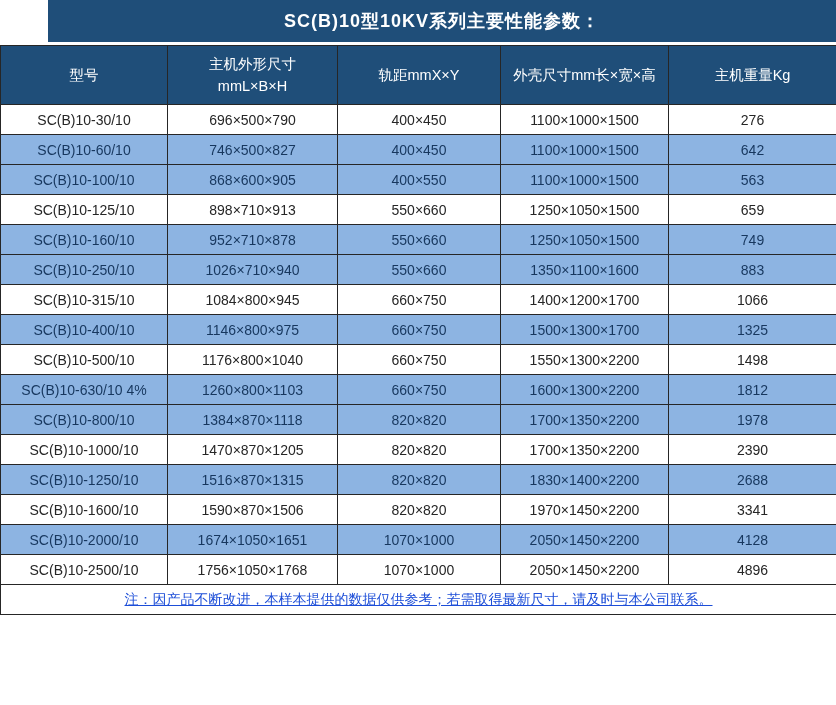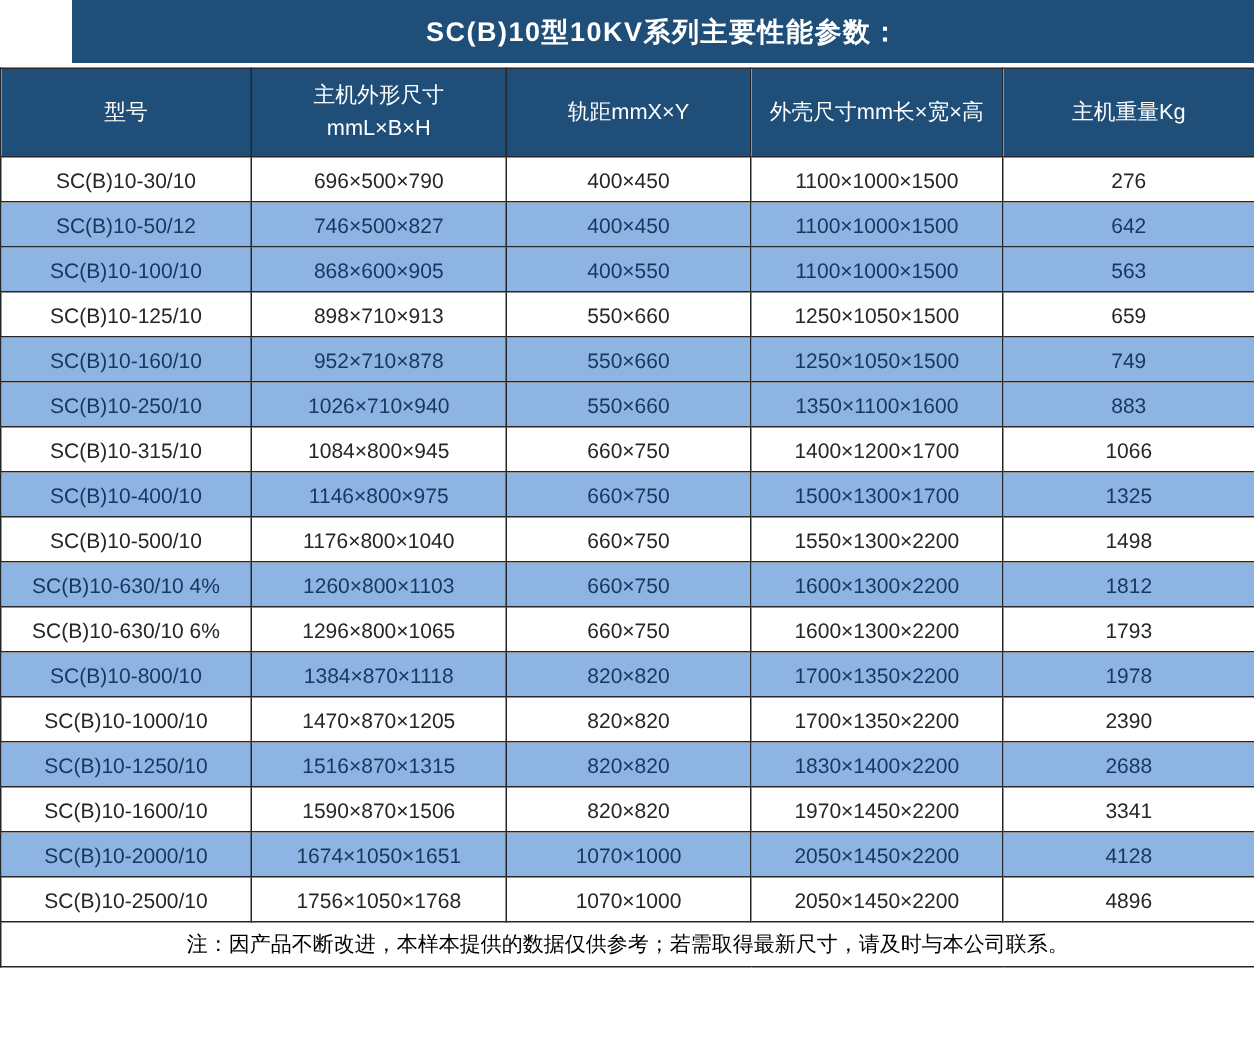--- a/index.html
+++ b/index.html
@@ -35,21 +35,21 @@
     height:58px;font-size:14.5px;font-weight:normal;
   }
   thead th .h-line{display:block;line-height:1.55;}
   tbody td{
     height:29px;font-size:14px;color:var(--row-text);background:#ffffff;
   }
   tbody tr.alt td{
     background:var(--alt-row-bg);color:var(--alt-row-text);
   }
   tfoot td{
-    height:29px;font-size:14px;color:#000000;background:#ffffff;
+    height:29px;font-size:14px;color:#1d4ed8;background:#ffffff;text-decoration:underline;
   }
 </style>
 </head>
 <body>
 
 <div class="page">
 
   <div class="title-bar">SC(B)10型10KV系列主要性能参数：</div>
   <div class="title-gap"></div>
 
@@ -83,21 +83,21 @@
     </thead>
     <tbody id="table-body">
         <tr>
           <td>SC(B)10-30/10</td>
           <td>696×500×790</td>
           <td>400×450</td>
           <td>1100×1000×1500</td>
           <td>276</td>
         </tr>
         <tr class="alt">
-          <td>SC(B)10-50/12</td>
+          <td>SC(B)10-60/10</td>
           <td>746×500×827</td>
           <td>400×450</td>
           <td>1100×1000×1500</td>
           <td>642</td>
         </tr>
         <tr class="alt">
           <td>SC(B)10-100/10</td>
           <td>868×600×905</td>
           <td>400×550</td>
           <td>1100×1000×1500</td>
@@ -144,27 +144,20 @@
           <td>660×750</td>
           <td>1550×1300×2200</td>
           <td>1498</td>
         </tr>
         <tr class="alt">
           <td>SC(B)10-630/10 4%</td>
           <td>1260×800×1103</td>
           <td>660×750</td>
           <td>1600×1300×2200</td>
           <td>1812</td>
-        </tr>
-        <tr>
-          <td>SC(B)10-630/10 6%</td>
-          <td>1296×800×1065</td>
-          <td>660×750</td>
-          <td>1600×1300×2200</td>
-          <td>1793</td>
         </tr>
         <tr class="alt">
           <td>SC(B)10-800/10</td>
           <td>1384×870×1118</td>
           <td>820×820</td>
           <td>1700×1350×2200</td>
           <td>1978</td>
         </tr>
         <tr>
           <td>SC(B)10-1000/10</td>

